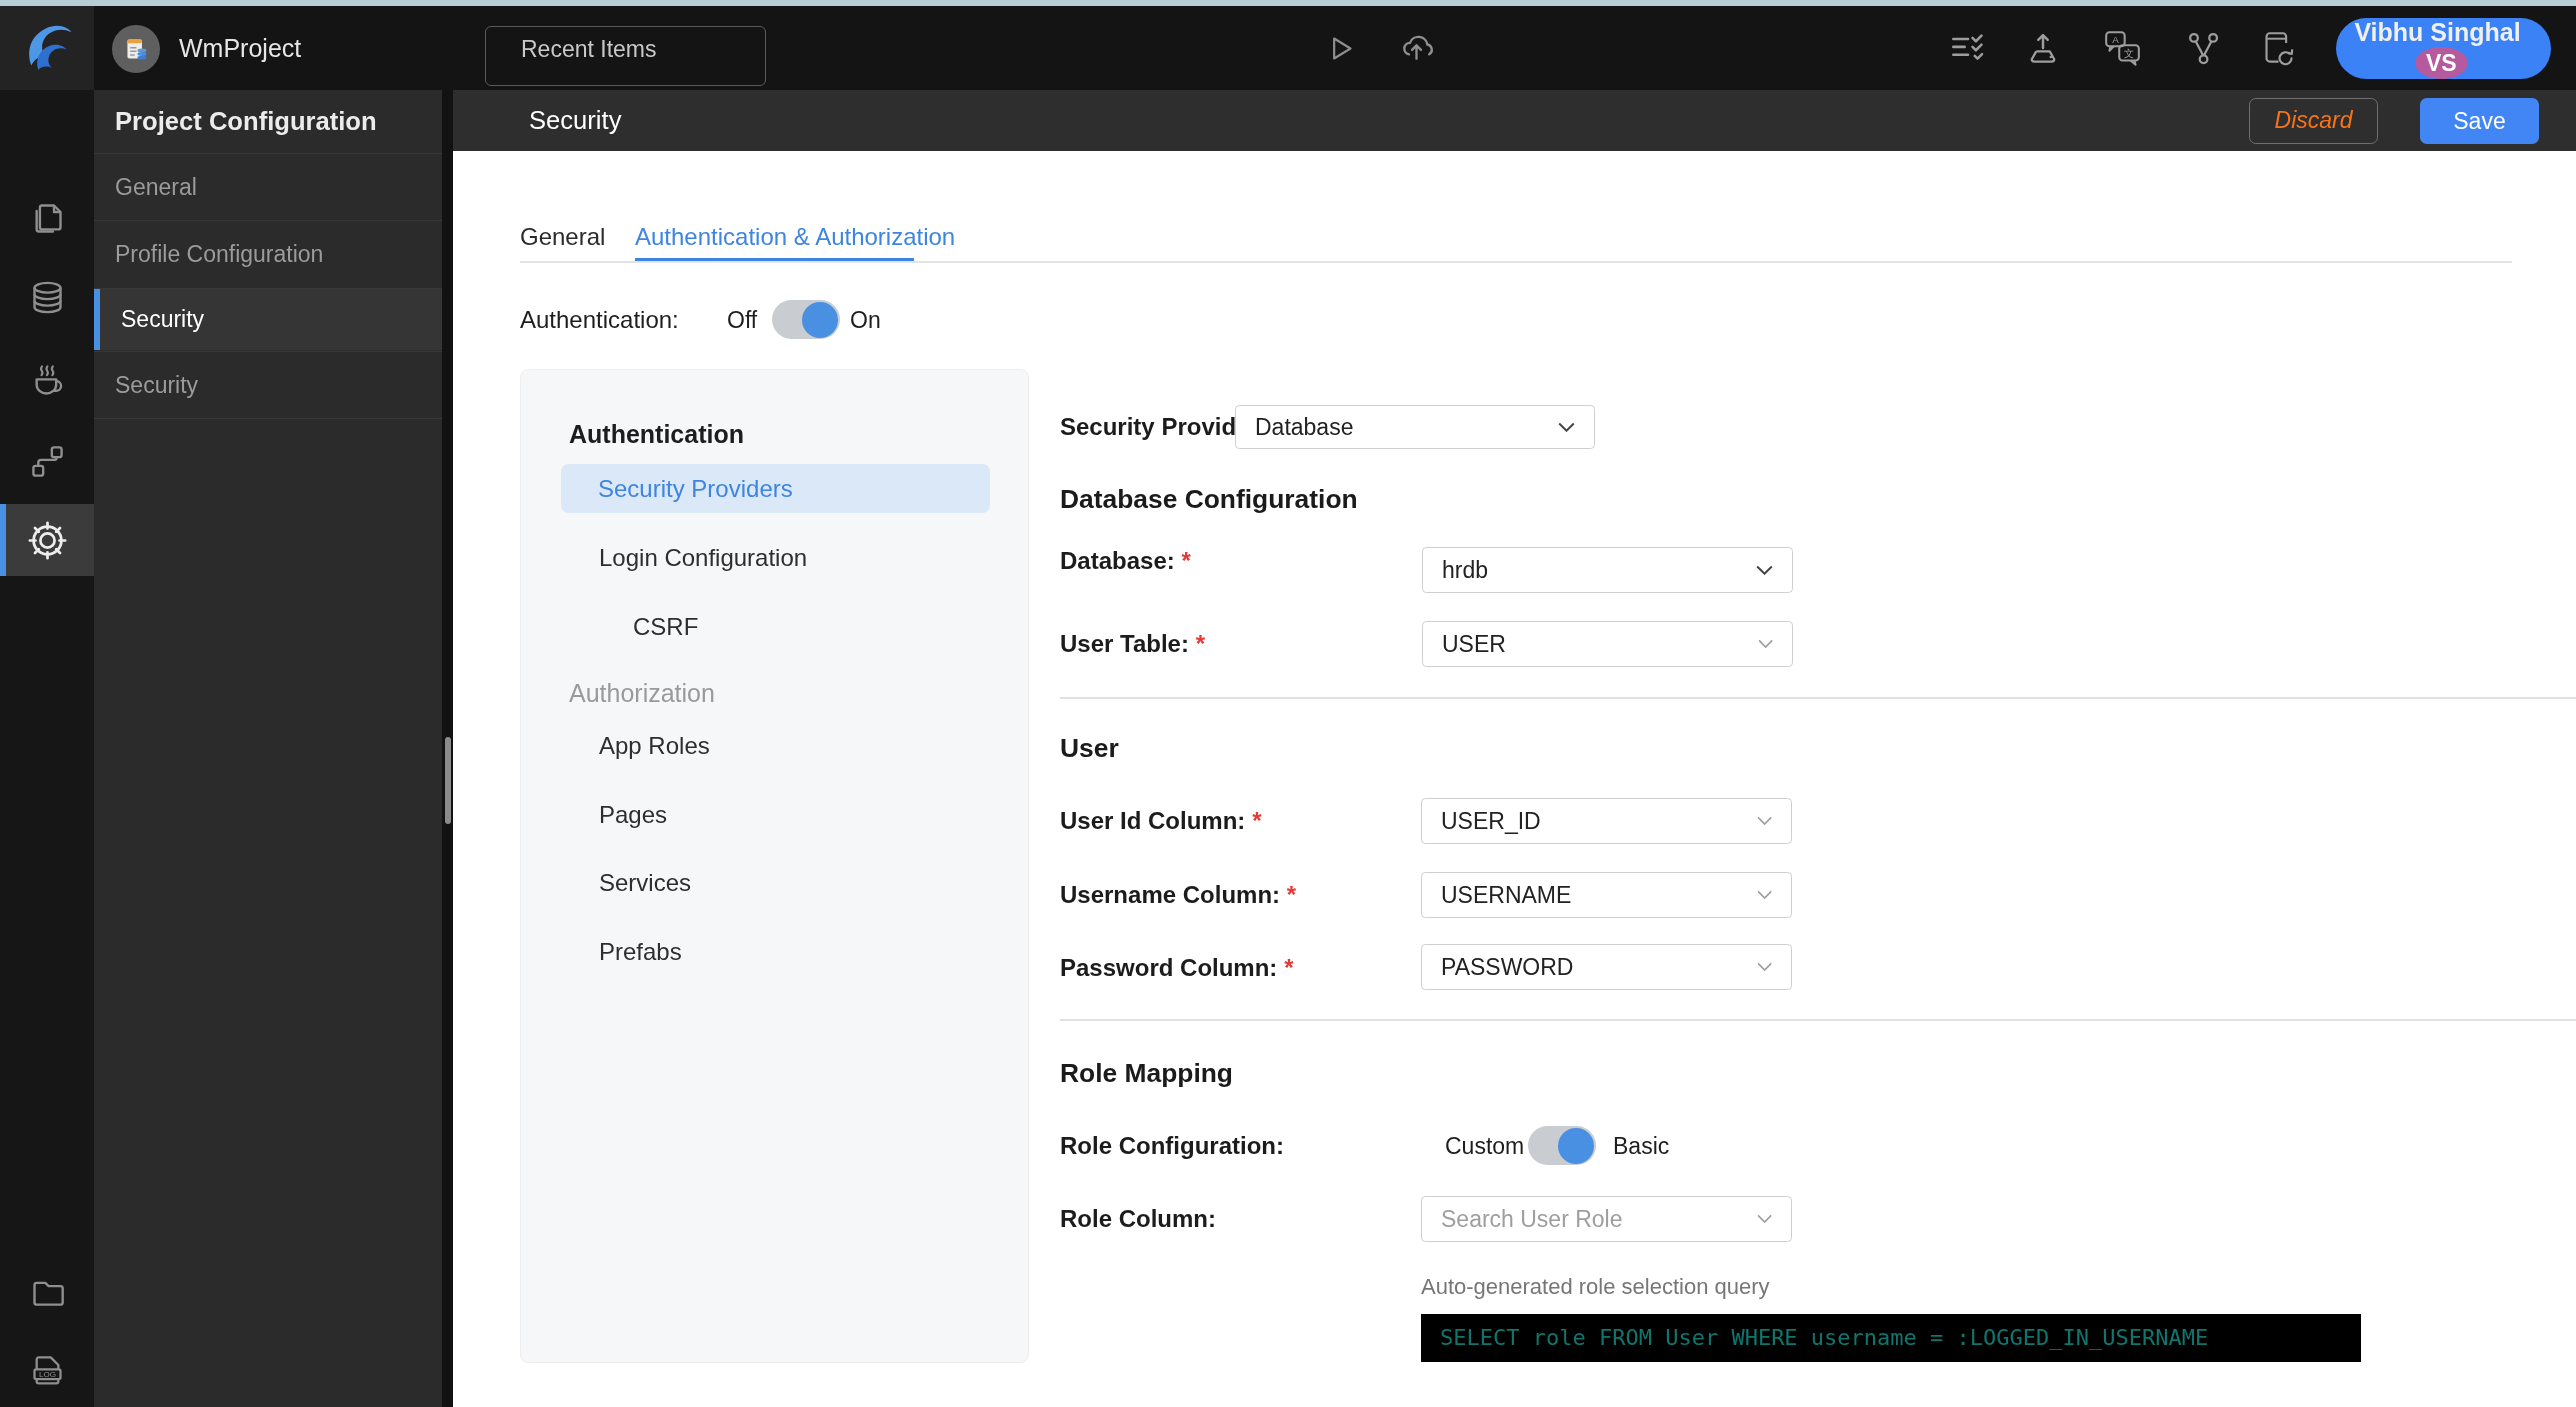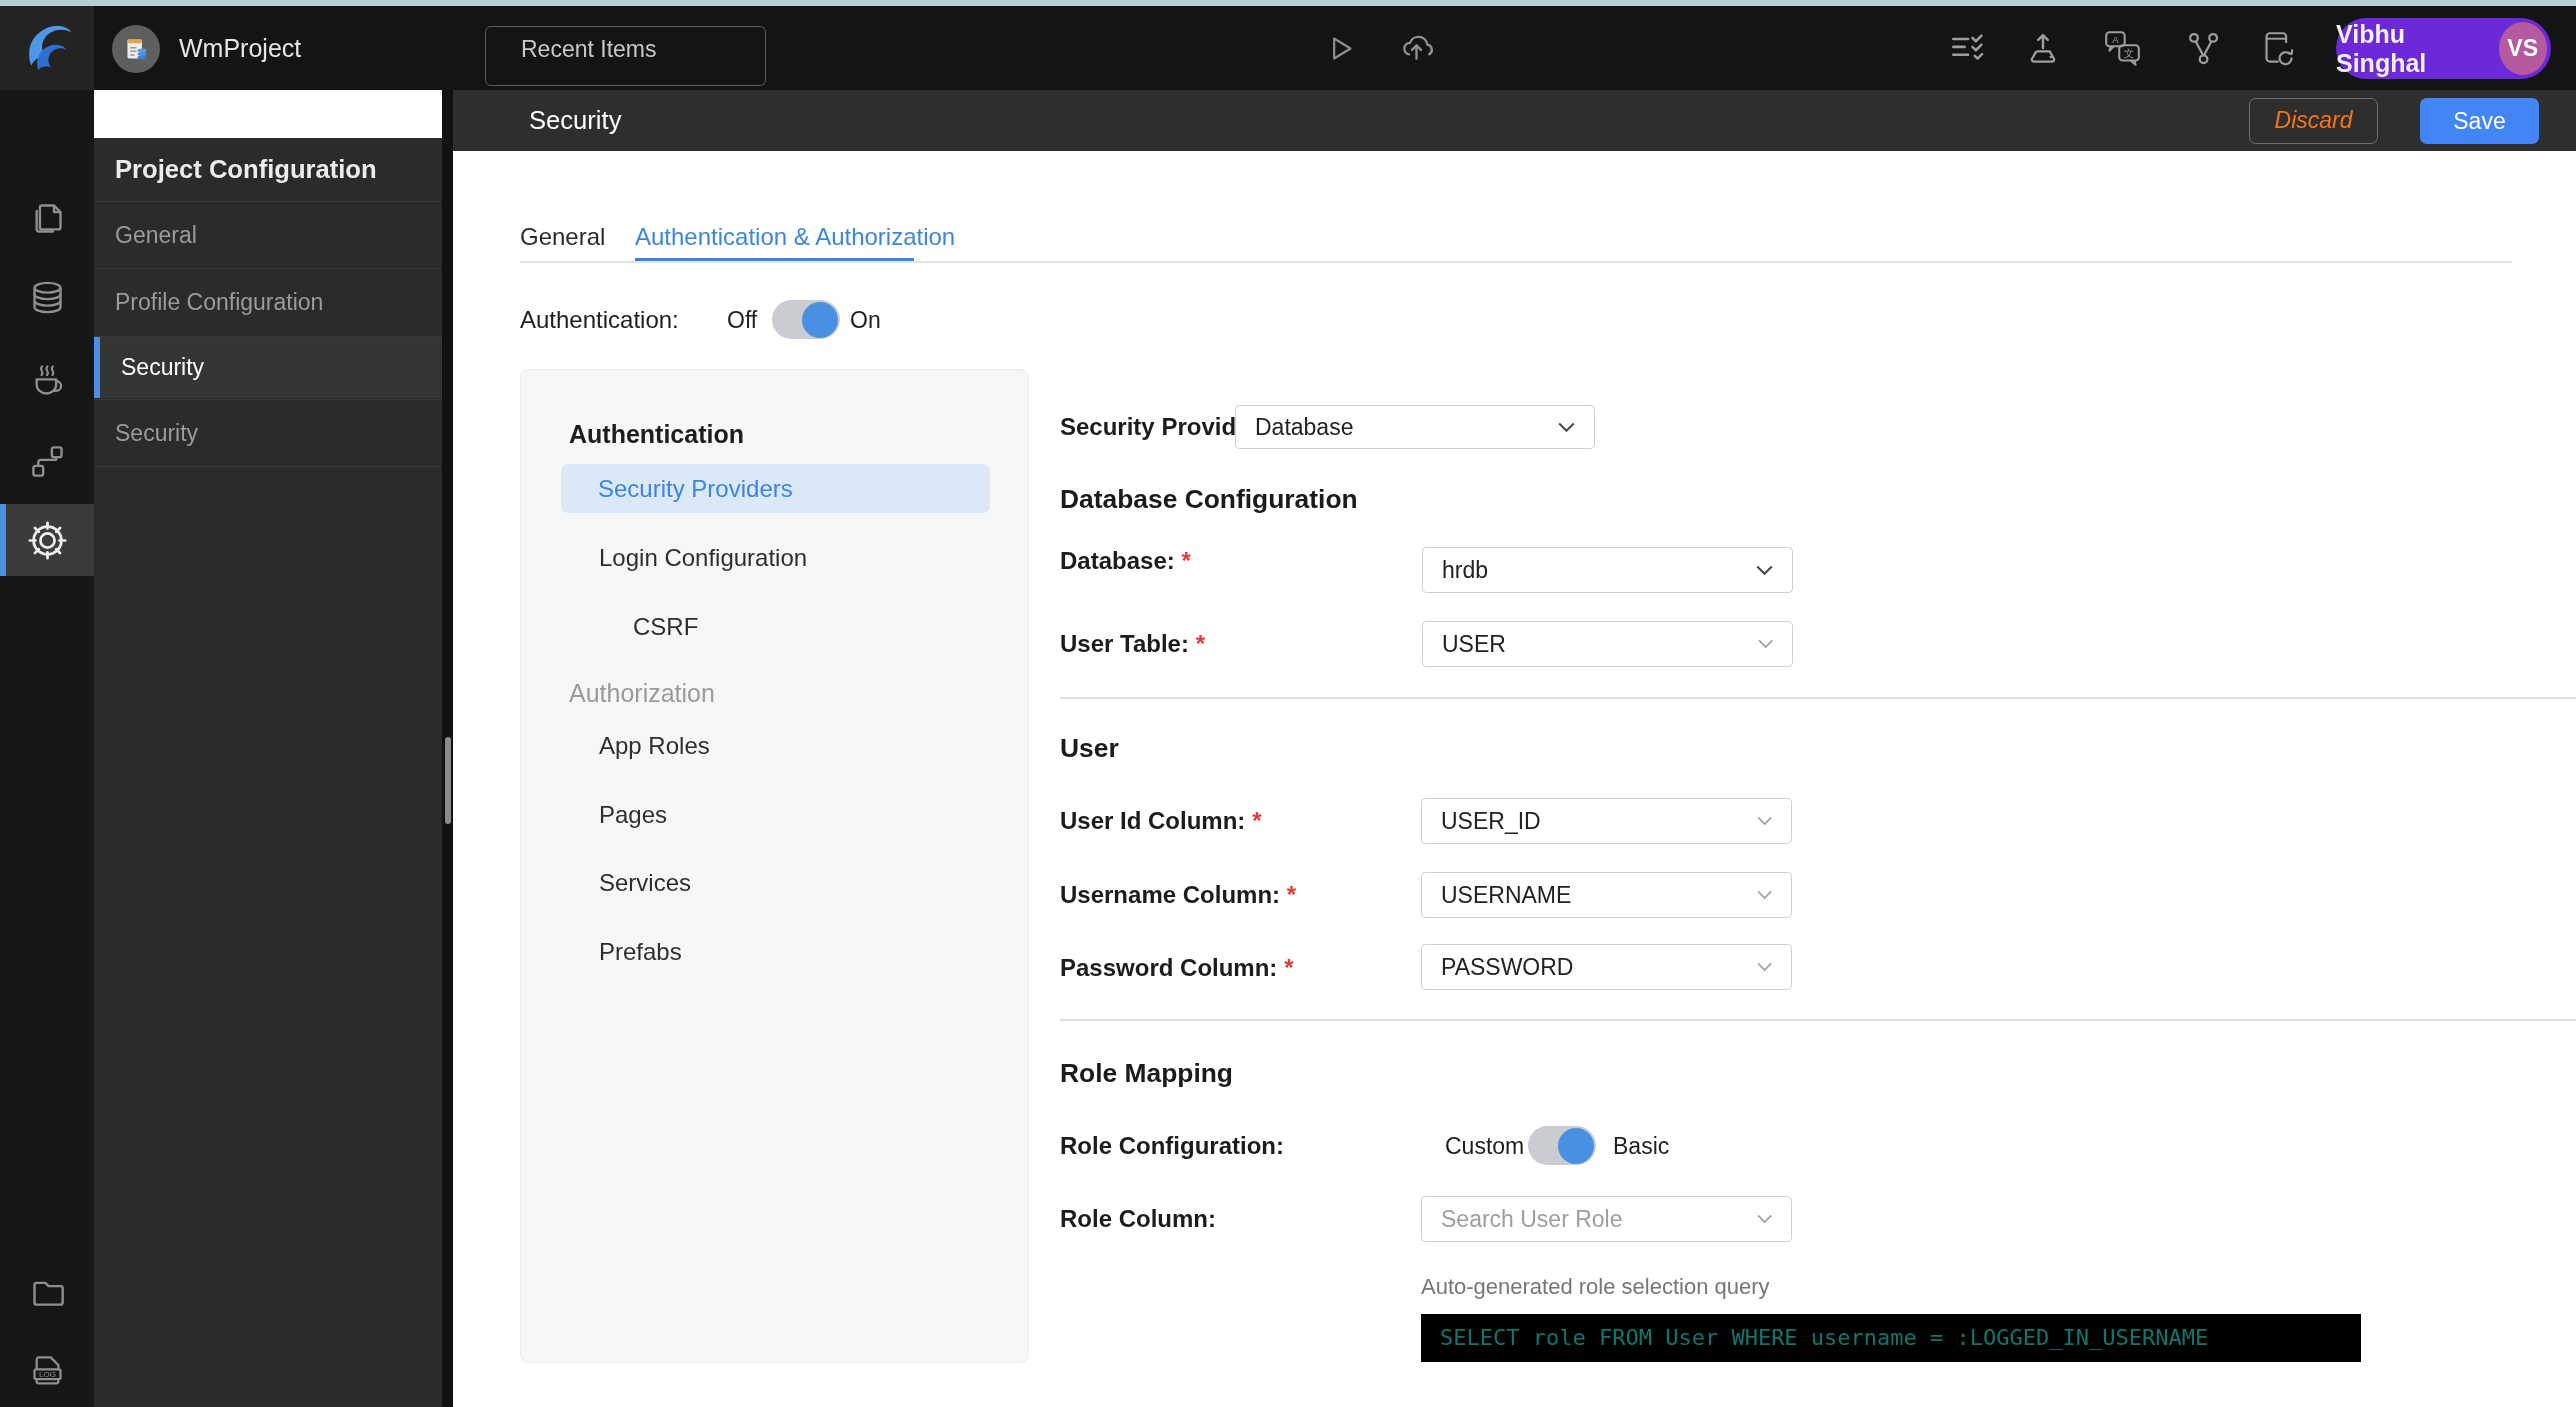--- a/index.html
+++ b/index.html
@@ -13,36 +13,36 @@
   .logo-block { position:absolute; left:0; top:0; width:94px; height:84px; background:#232323;
                 display:flex; align-items:center; justify-content:center; }
   .proj-badge { position:absolute; left:112px; top:19px; width:48px; height:48px; border-radius:50%;
                 background:#5f5f5f; display:flex; align-items:center; justify-content:center; }
   .proj-name { position:absolute; left:179px; top:0; height:84px; line-height:84px;
                color:#e6e6e6; font-size:25px; font-weight:500; }
   .recent-items { position:absolute; left:485px; top:19.6px; width:281px; height:60px;
                   border:1.7px solid #5a5a5a; border-radius:6px; color:#c9c9c9; font-size:23px;
                   line-height:44px; padding-left:35px; }
   .tb-icon { position:absolute; top:0; height:84px; display:flex; align-items:center; justify-content:center; }
-  .user-pill { position:absolute; left:2336px; top:12px; width:215px; height:61px; background:#6d28d9;
-               border-radius:34px; display:flex; align-items:center; justify-content:flex-end; }
+  .user-pill { position:absolute; left:2336px; top:12px; width:215px; height:61px; background:#3b82f6;
+               border-radius:34px; display:flex; align-items:center; justify-content:flex-end;flex-direction:column; }
   .user-name { color:#f0f0f0; font-size:25px; font-weight:700; margin-right:12px; }
   .avatar { width:53px; height:53px; border-radius:50%; background:#b55a9e; color:#fff;
             font-size:23px; font-weight:700; display:flex; align-items:center; justify-content:center;
             margin-right:4.3px; }
 
   
   .rail { position:absolute; left:0; top:90px; bottom:0; width:94px; background:#161616; }
   .rail-item { position:absolute; left:0; width:94px; height:72px;
                display:flex; align-items:center; justify-content:center; }
   .rail-item.selected { background:#3b3b3b; }
   .rail-item.selected::before { content:""; position:absolute; left:0; top:0; bottom:0; width:6px; background:#4a90e2; }
 
   
-  .sidebar { position:absolute; left:94px; top:90px; bottom:0; width:348px; background:#2b2b2b;margin-top:48px; }
+  .sidebar { position:absolute; left:94px; top:90px; bottom:0; width:348px; background:#2b2b2b; }
   .sidebar-title { position:absolute; left:21px; top:0; height:63px; line-height:63px;
                    color:#ececec; font-size:25.6px; font-weight:700; }
   .sb-item { position:absolute; left:0; width:348px; border-top:0.9px solid #383838;
              color:#9b9b9b; font-size:23px; display:flex; align-items:center; padding-left:21px; }
   .sb-item.selected { background:#353535; color:#ffffff; font-weight:500; padding-left:27px; }
   .sb-item.selected::before { content:""; position:absolute; left:0; top:0; bottom:0; width:6px; background:#4a90e2; }
   .gutter { position:absolute; left:442px; top:90px; bottom:0; width:11px; background:#121212; }
   .gutter .thumb { position:absolute; left:2.6px; top:647px; width:6px; height:87px; background:#8b8b8b; border-radius:3.4px; }
 
   

